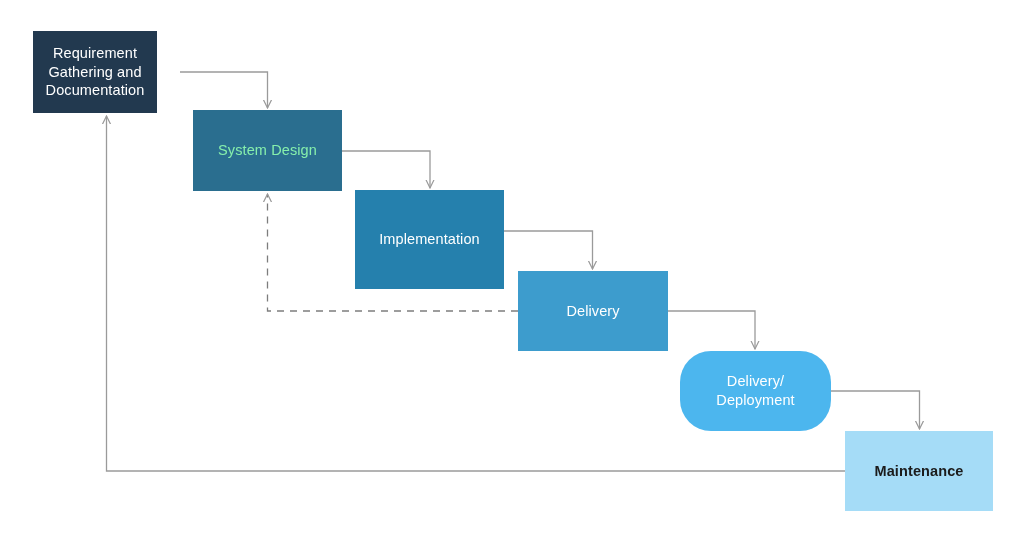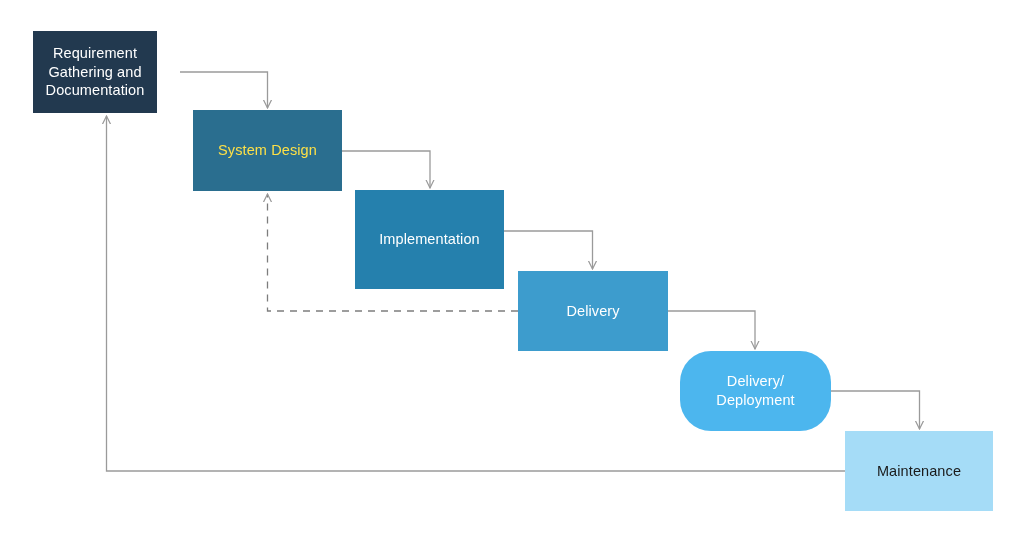--- a/index.html
+++ b/index.html
@@ -72,34 +72,34 @@
 
     <path d="M 845 471 L 106.5 471 L 106.5 116" fill="none" stroke="#9a9a9a" stroke-width="1.3" marker-end="url(#arrow-open)"></path>
   </svg>
 
   <div class="phase-box" style="left:33px; top:31px; width:124px; height:82px; background:#22394f; color:#ffffff;">
     <span class="phase-label">Requirement
 Gathering and
 Documentation</span>
   </div>
 
-  <div class="phase-box" style="left:193px; top:110px; width:149px; height:81px; background:#2a6e8f; color:#fde047;">
+  <div class="phase-box" style="left:193px; top:110px; width:149px; height:81px; background:#2a6e8f; color:#86efac;">
     <span class="phase-label">System Design</span>
   </div>
 
   <div class="phase-box" style="left:355px; top:190px; width:149px; height:99px; background:#2580ad; color:#ffffff;">
     <span class="phase-label">Implementation</span>
   </div>
 
   <div class="phase-box" style="left:518px; top:271px; width:150px; height:80px; background:#3d9ccd; color:#ffffff;">
     <span class="phase-label">Delivery</span>
   </div>
 
   <div class="phase-box" style="left:680px; top:351px; width:151px; height:80px; background:#4cb6ee; color:#ffffff;border-radius:31px;">
     <span class="phase-label">Delivery/
 Deployment</span>
   </div>
 
-  <div class="phase-box" style="left:845px; top:431px; width:148px; height:80px; background:#a5dcf7; color:#1b1b1b;">
+  <div class="phase-box" style="left:845px; top:431px; width:148px; height:80px; background:#a5dcf7; color:#1b1b1b;font-weight:bold;">
     <span class="phase-label">Maintenance</span>
   </div>
 
 </div>
 
 </body></html>

